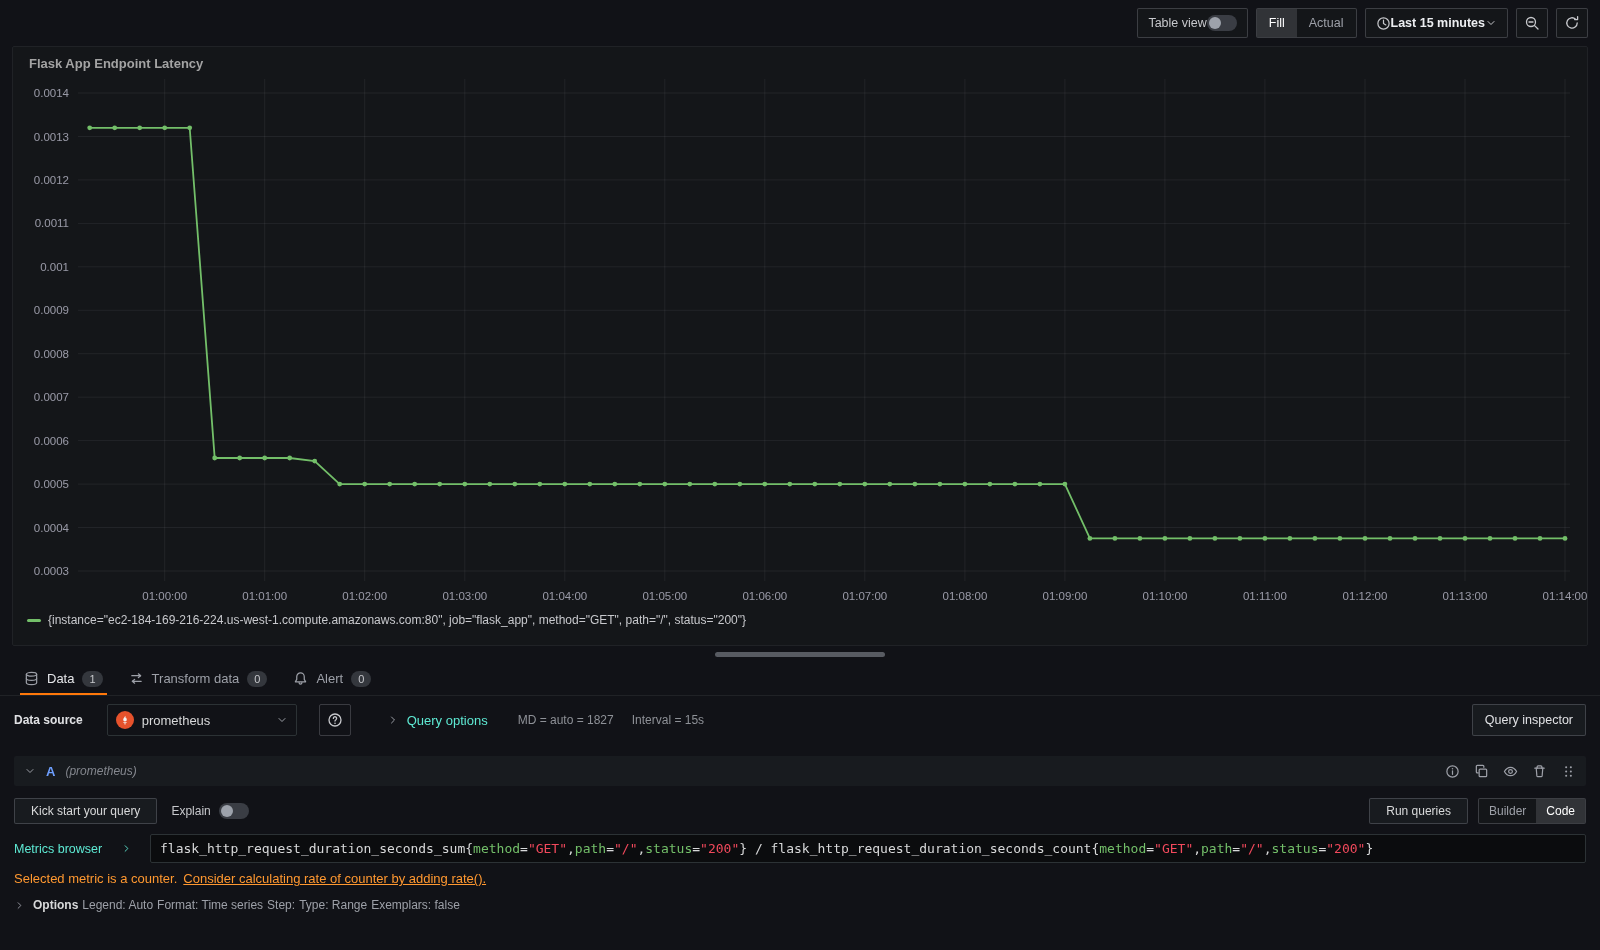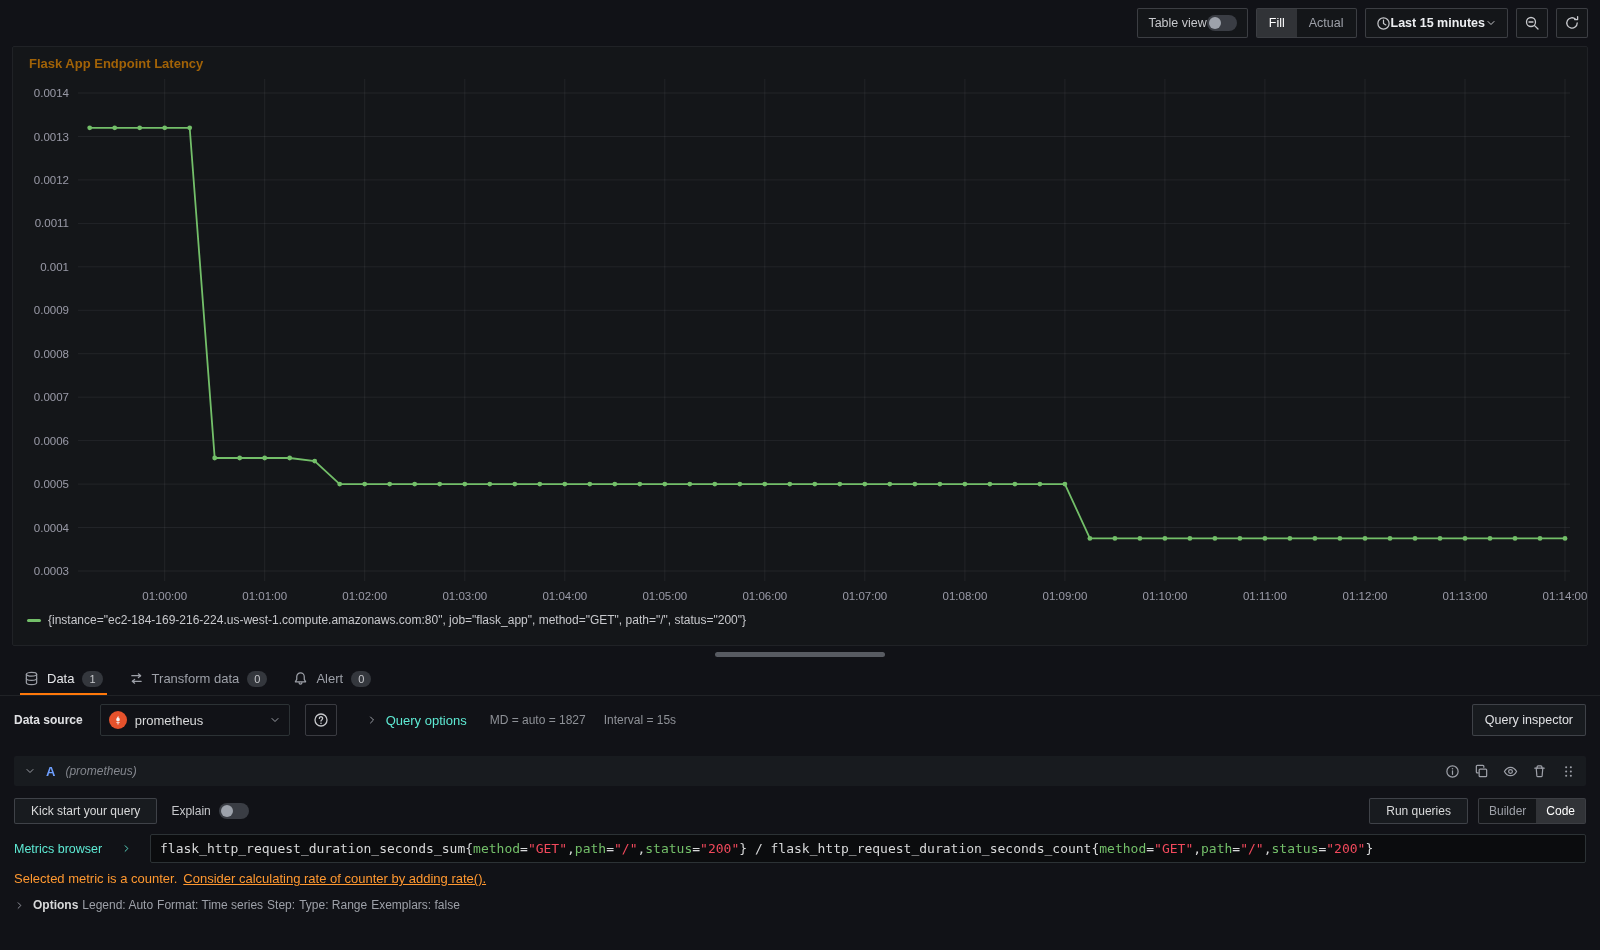--- a/index.html
+++ b/index.html
@@ -23,21 +23,21 @@
   .seg-btn.sel { background:rgba(204,204,220,0.16); color:#ffffff; }
   .toggle { width:30px; height:16px; border-radius:9px; background:#3a3d44; position:relative; display:inline-block; cursor:pointer; }
   .toggle .knob { position:absolute; left:2px; top:2px; width:12px; height:12px; border-radius:50%; background:#9da2ab; }
   .time-label { font-weight:600; color:#eceef1; }
   svg.ic { display:block; }
   .ic { stroke:currentColor; fill:none; stroke-width:1.3; stroke-linecap:round; stroke-linejoin:round; }
   .ic .fill { fill:currentColor; stroke:none; }
 
   
   .panel { margin:0 12px; height:600px; background:#141619; border:1px solid #202226; border-radius:2px; overflow:hidden; }
-  .panel-title { padding:9px 16px 2px; font-size:13px; font-weight:600; color:#a16207; }
+  .panel-title { padding:9px 16px 2px; font-size:13px; font-weight:600; color:#a3a3a3; }
   #latency-chart { width:1556px; height:538px; display:block; margin:0 auto; overflow:visible; }
   .hgrid,.vgrid { stroke:rgba(204,204,220,0.08); stroke-width:1; }
   .xt { fill:rgba(204,204,220,0.72); font-size:11.5px; text-anchor:middle; font-family:"Liberation Sans",sans-serif; }
   .yt { fill:rgba(204,204,220,0.72); font-size:11.5px; text-anchor:end; font-family:"Liberation Sans",sans-serif; }
   .line { fill:none; stroke:#73bf69; stroke-width:1.8; }
   .dot { fill:#73bf69; stroke:none; }
   .legend-row { display:flex; align-items:center; gap:7px; padding:2px 14px 0; font-size:12px; color:#c8c9cd; cursor:pointer; }
   .legend-swatch { width:14px; height:3px; border-radius:2px; background:#73bf69; flex:0 0 auto; }
 
   
@@ -47,21 +47,21 @@
   
   .tabs-row { display:flex; align-items:center; gap:6px; padding:0 14px; height:34px; border-bottom:1px solid #202226; }
   .tab { position:relative; display:flex; align-items:center; gap:8px; padding:0 10px; height:100%; font-size:13px; color:#9da0a8; cursor:pointer; }
   .tab .tab-label { color:inherit; }
   .tab.active { color:#e6e7ea; }
   .tab.active::after { content:""; position:absolute; left:6px; right:6px; bottom:0; height:2px; background:#ff780a; }
   .badge { background:#34373d; color:#c7c8cc; border-radius:9px; padding:1px 7px; font-size:11px; line-height:14px; }
   .tab-icon { color:#9da0a8; }
 
   
-  .ds-row { display:flex; align-items:center; gap:15px; padding:8px 14px; height:48px; }
+  .ds-row { display:flex; align-items:center; gap:22px; padding:8px 14px; height:48px; }
   .ds-label { font-size:12px; font-weight:600; color:#e0e1e4; margin-right:2px; }
   .ds-picker { height:32px; width:190px; display:flex; align-items:center; gap:8px; padding:0 8px; background:#111217; border:1px solid #2c3235; border-radius:2px; cursor:pointer; }
   .ds-picker .ds-name { flex:1; font-size:13px; color:#d8d9da; }
   .prom-logo { width:18px; height:18px; border-radius:50%; background:#e6522c; display:flex; align-items:center; justify-content:center; flex:0 0 auto; }
   .sq-btn { width:32px; height:32px; display:flex; align-items:center; justify-content:center; border:1px solid rgba(204,204,220,0.22); border-radius:2px; background:transparent; color:#c7c8cc; cursor:pointer; }
   .qopts { display:flex; align-items:center; gap:8px; margin-left:14px; cursor:pointer; }
   .blue { color:#5eead4; }
   .dim { color:#8e9197; font-size:12px; }
   .qopts-summary { display:flex; gap:18px; margin-left:8px; }
   .btn { height:32px; display:inline-flex; align-items:center; padding:0 12px; border:1px solid rgba(204,204,220,0.22); border-radius:2px; background:#181b1f; color:#e0e1e4; font-size:12.5px; cursor:pointer; }

